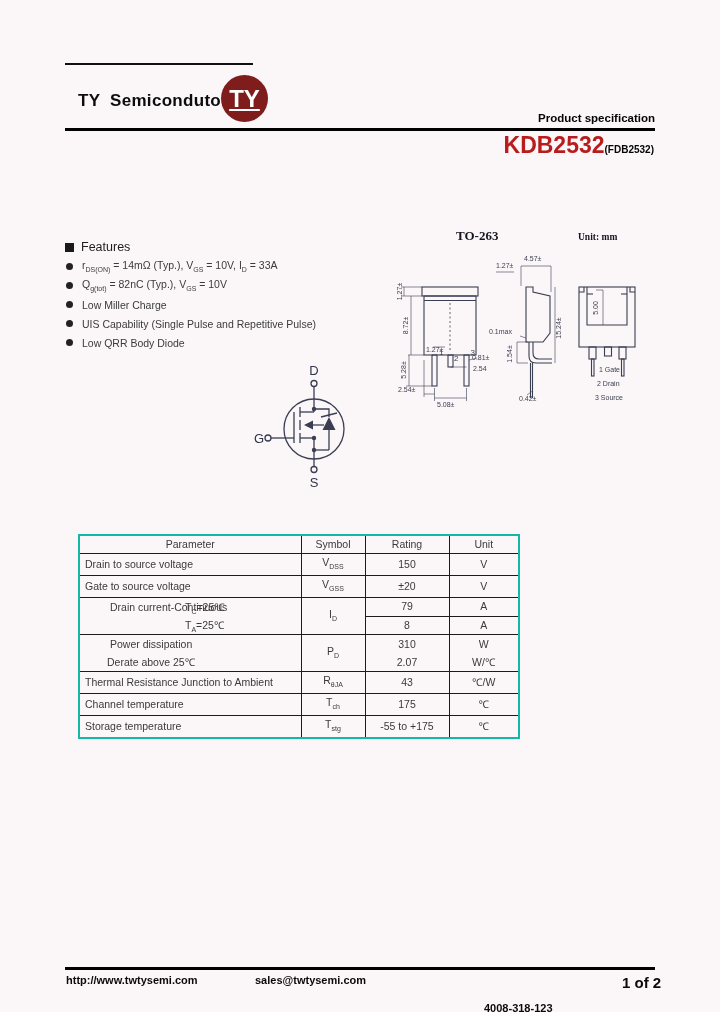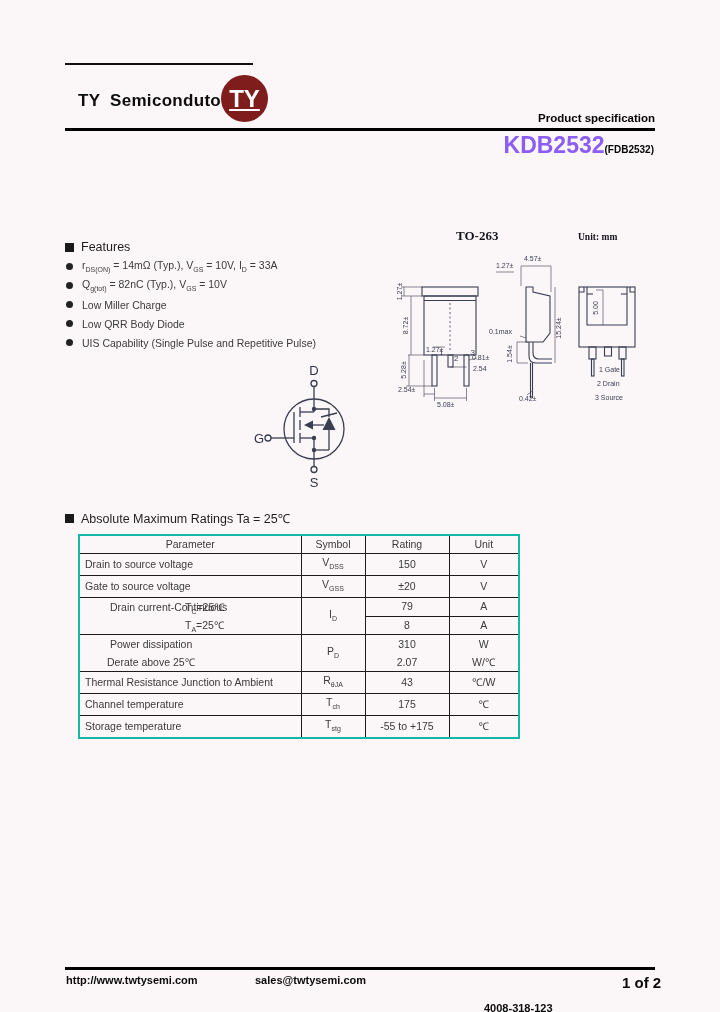--- a/index.html
+++ b/index.html
@@ -9,21 +9,21 @@
   
   .logo-topline{position:absolute;left:65px;top:63px;width:188px;height:2px;background:#101010;}
   .brand{position:absolute;left:78px;top:90px;font-size:17px;font-weight:bold;white-space:pre;letter-spacing:.3px;color:#0d0d0d;}
   .brand sup{font-size:10px;position:relative;top:-2px;}
   .logo-circle{position:absolute;left:221px;top:75px;width:47px;height:47px;border-radius:50%;
                background:#7f1d1d;color:#ffffff;display:flex;align-items:center;justify-content:center;
                font-weight:bold;font-size:24px;text-decoration:underline;}
   .spec{position:absolute;right:65px;top:112px;font-size:11.5px;font-weight:bold;color:#050505;}
   .rule{position:absolute;left:65px;top:128px;width:590px;height:3px;background:#000;}
   .title{position:absolute;right:66px;top:132px;white-space:nowrap;}
-  .pn{font-size:23px;font-weight:bold;color:#8b5cf6;text-align:center;}
+  .pn{font-size:23px;font-weight:bold;color:#b91c1c;text-align:center;}
   .alias{font-size:10px;font-weight:bold;color:#050505;}
 
   
   .sec-h{position:absolute;left:65px;font-size:12.5px;color:#1f1f1f;display:flex;align-items:center;}
   .sq{width:9px;height:9px;background:#1a1a1a;margin-right:7px;flex:none;}
   #feat-h{top:240px;}
   #rat-h{top:510px;}
 
   
   .features{position:absolute;left:66px;top:257px;list-style:none;margin:0;padding:0;}
@@ -91,25 +91,25 @@
     <li>
         <span class="dot"></span>
         <span class="ftxt"><span>Q</span><sub>g(tot)</sub><span> = 82nC (Typ.), V</span><sub>GS</sub><span> = 10V</span></span>
       </li>
     <li>
         <span class="dot"></span>
         <span class="ftxt">Low Miller Charge</span>
       </li>
     <li>
         <span class="dot"></span>
+        <span class="ftxt">UIS Capability (Single Pulse and Repetitive Pulse)</span>
+      </li>
+    <li>
+        <span class="dot"></span>
         <span class="ftxt">Low QRR Body Diode</span>
-      </li>
-    <li>
-        <span class="dot"></span>
-        <span class="ftxt">UIS Capability (Single Pulse and Repetitive Pulse)</span>
       </li>
   </ul>
 
   <div class="pkg-title">TO-263</div>
   <div class="pkg-unit">Unit: mm</div>
   <svg class="pkg-svg" width="327" height="168" viewBox="0 0 327 168">
 
     <g stroke="#3a3e52" fill="none" stroke-width="1.1">
       <rect x="29" y="39" width="56" height="9"></rect>
       <rect x="31" y="48" width="52" height="59"></rect>
@@ -225,24 +225,20 @@
       <circle cx="66" cy="76" r="2.2"></circle>
       <circle cx="66" cy="88" r="2.2"></circle>
     </g>
     <g class="symlbl">
       <text x="66" y="13" text-anchor="middle">D</text>
       <text x="6" y="81">G</text>
       <text x="66" y="125" text-anchor="middle">S</text>
     </g>
   </svg>
 
-  <div class="sec-h" id="rat-h">
-      <span class="sq"></span>
-      <span>Absolute Maximum Ratings Ta = 25℃</span>
-    </div>
 
   <table class="ratings">
     <colgroup>
         <col style="width:222px">
         <col style="width:64px">
         <col style="width:84px">
         <col style="width:70px">
       </colgroup>
     <tbody>
         <tr>

